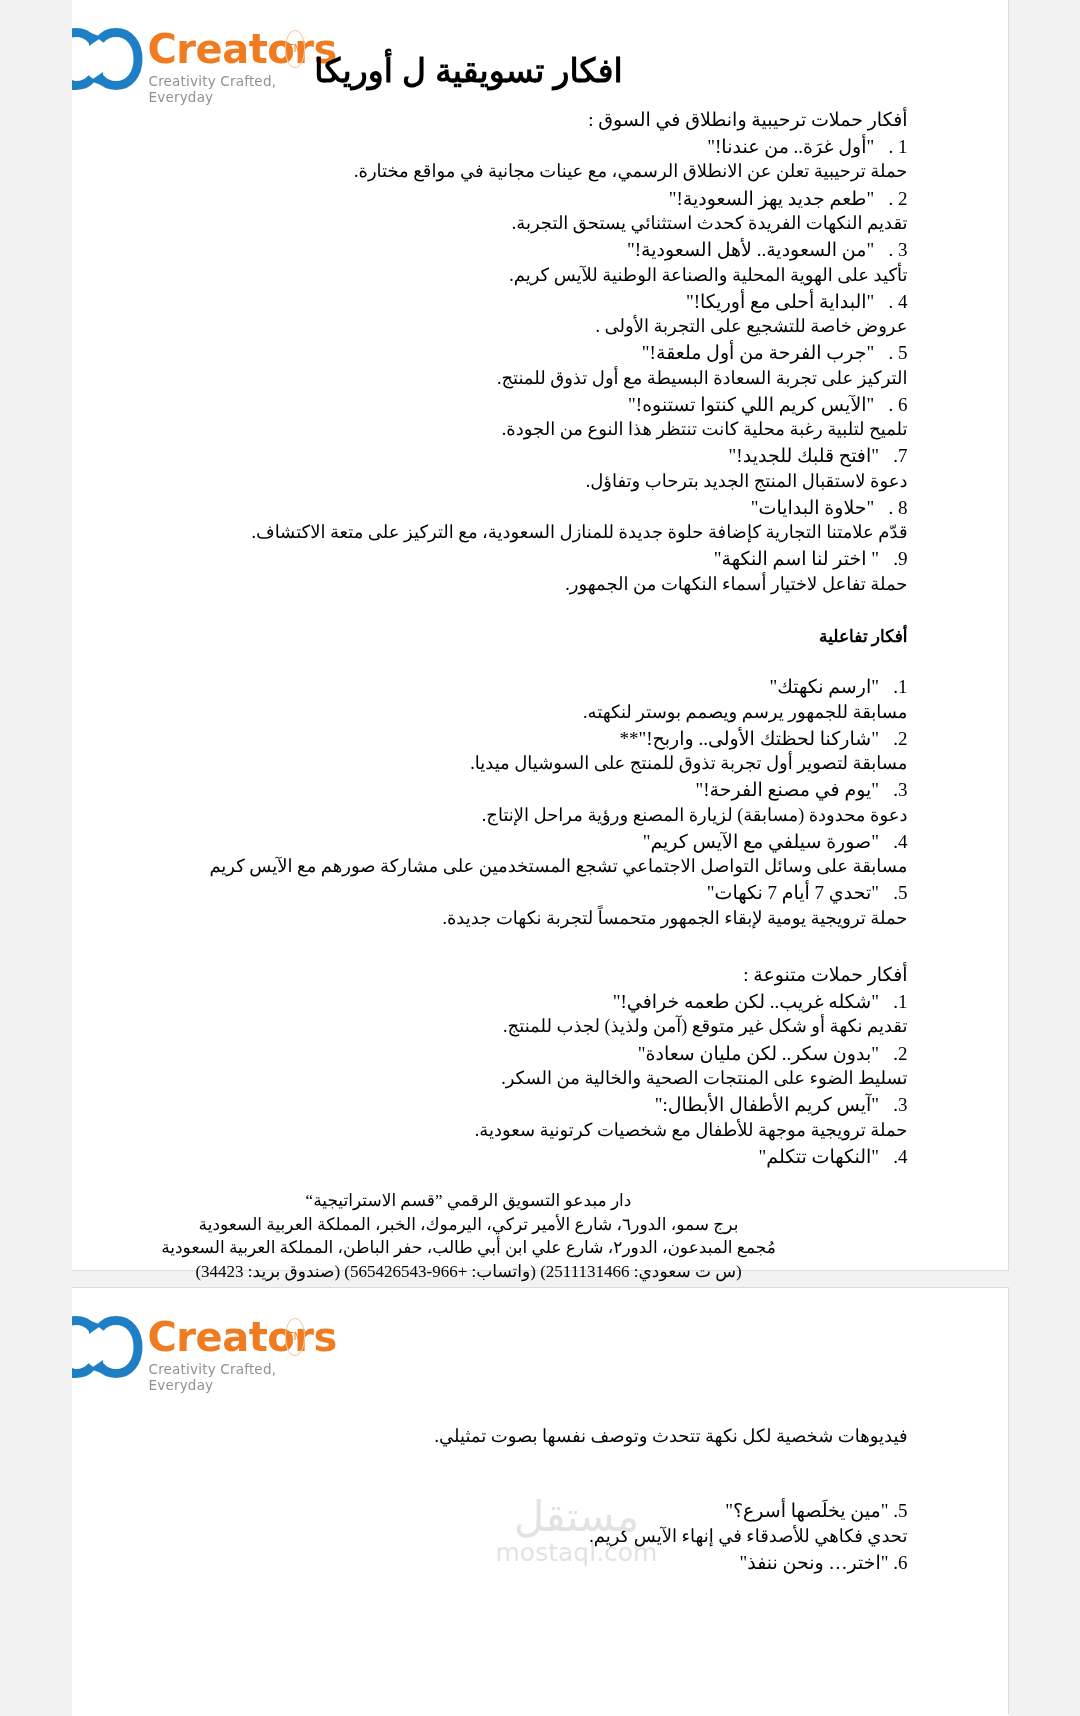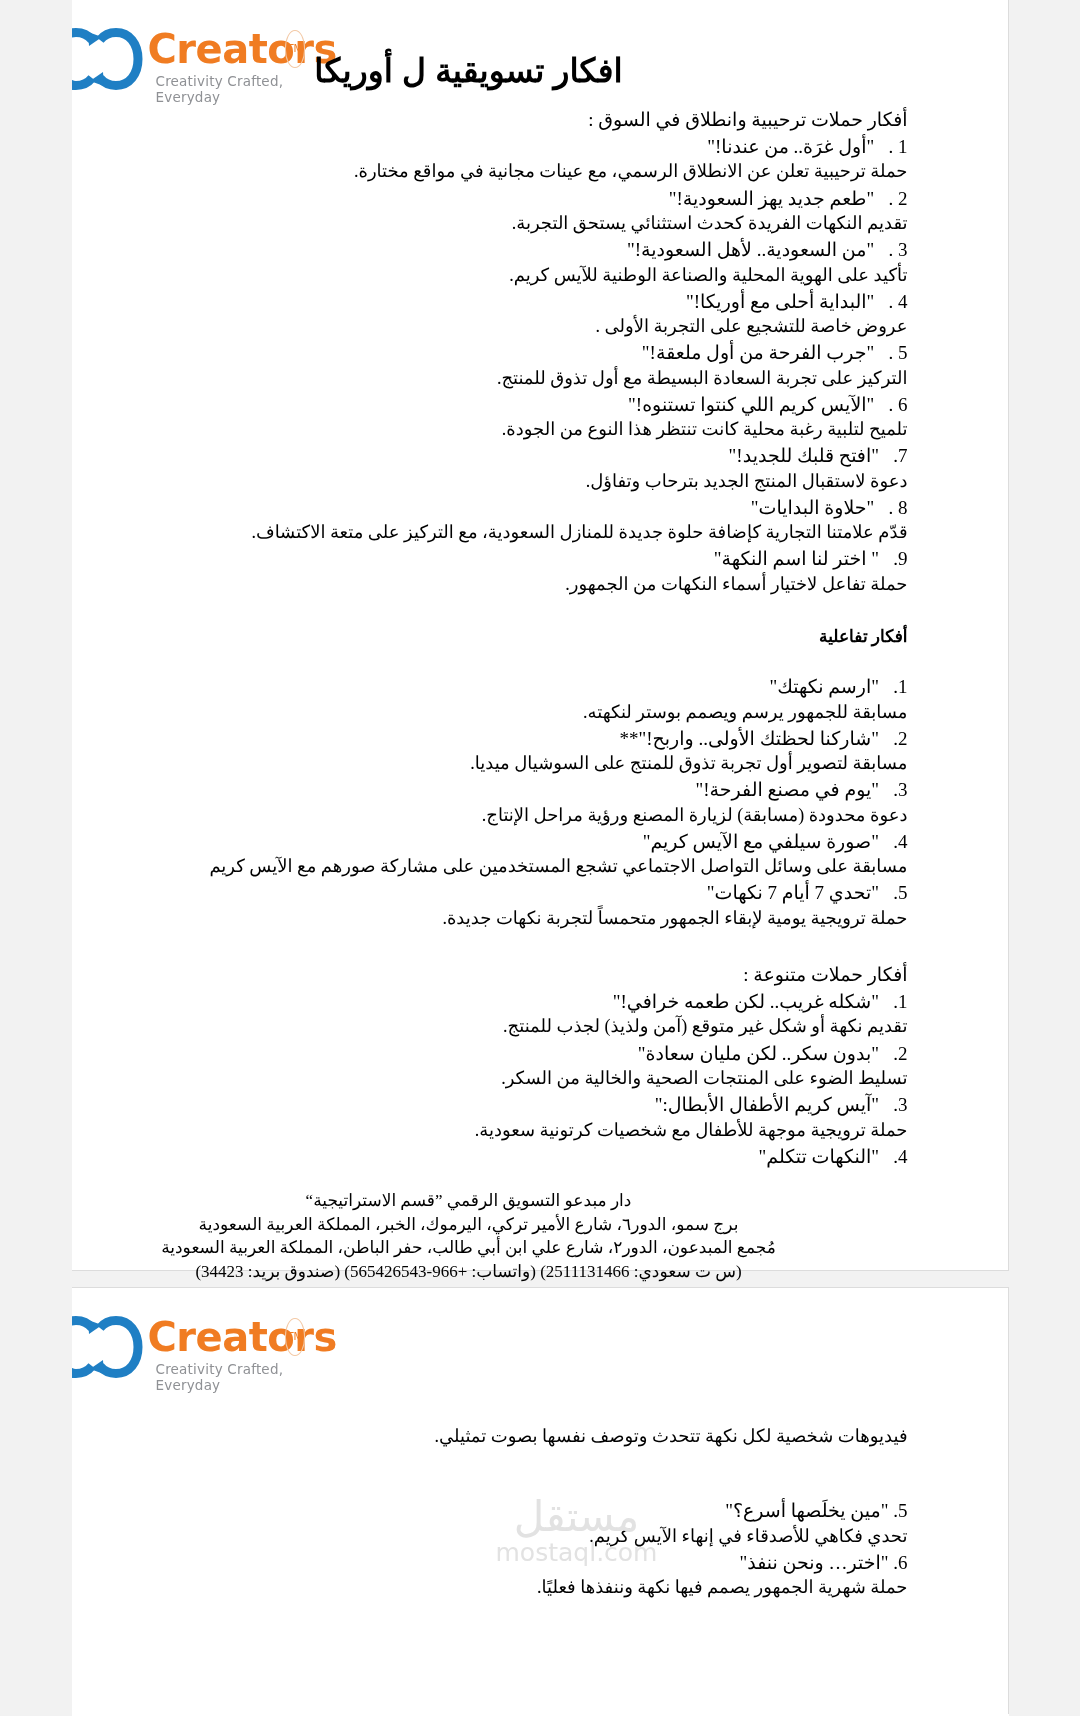--- a/index.html
+++ b/index.html
@@ -56,21 +56,21 @@
     position: absolute; left: 237px; top: 4px;
     font-family: "DejaVu Sans", sans-serif;
     font-size: 10px;
     color: #F07C22;
     border: 1px solid #f3c9a6;
     border-radius: 50%;
     padding: 12px 2px;
     line-height: 12px;
   }
   .logo-tagline {
-    position: absolute; left: 108px; top: 47px;
+    position: absolute; left: 101px; top: 47px;
     font-family: "DejaVu Sans", sans-serif;
     font-size: 13.5px;
     color: #8f9195;
     letter-spacing: 0.2px;
   }
 
   
   .doc {
     position: relative;
     padding: 0 100px 0 100px;
@@ -323,21 +323,20 @@
       <p class="p2-line">فيديوهات شخصية لكل نكهة تتحدث وتوصف نفسها بصوت تمثيلي.</p>
       <div class="p2-gap"></div>
 
       <ol class="ideas">
         <li>
           <span class="idea-title">5. "مين يخلَصها أسرع؟"</span>
           <span class="idea-desc">تحدي فكاهي للأصدقاء في إنهاء الآيس كريم.</span>
         </li>
         <li>
           <span class="idea-title">6. "اختر… ونحن ننفذ"</span>
-          <span class="idea-desc">حملة شهرية الجمهور يصمم فيها نكهة وننفذها فعليًا.</span>
         </li>
       </ol>
     </div>
   </section>
 
   <div class="watermark">
     <div class="wm-ar">مستقل</div>
     <div class="wm-en">mostaql.com</div>
   </div>
 

